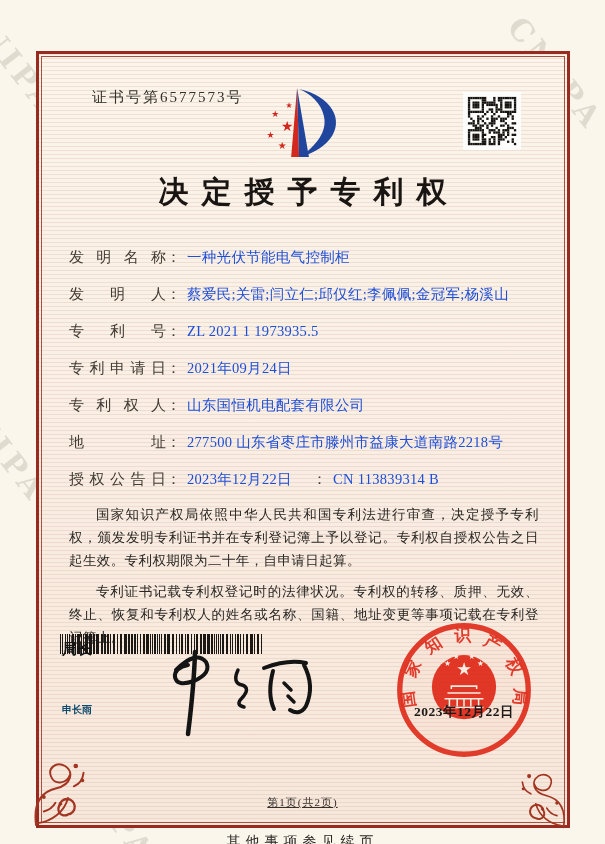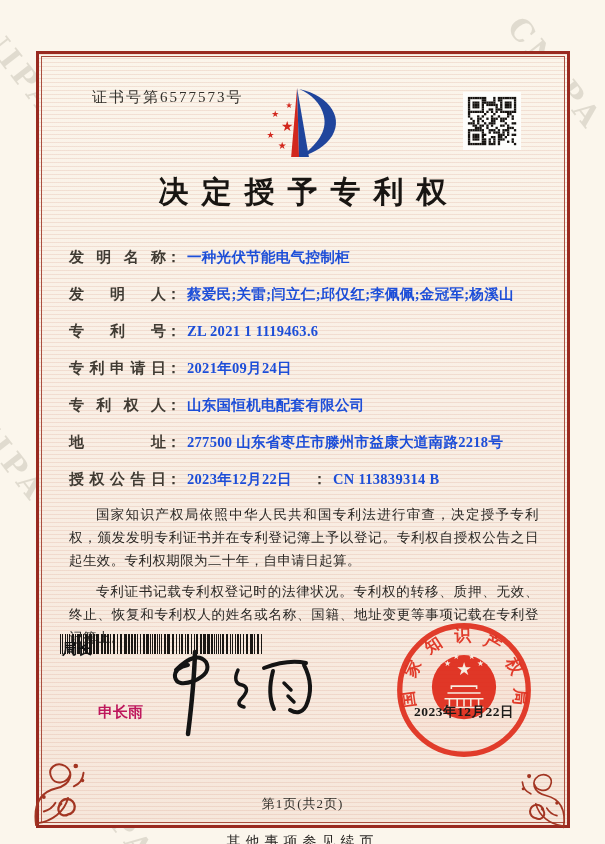--- a/index.html
+++ b/index.html
@@ -37,21 +37,21 @@
 
   .qr-box { left:463px; top:92px; width:58px; height:58px; background:#fdfdfb; padding:3px; }
 
   .title {
     left:0; right:0; top:172px; text-align:center;
     font-size:30px; font-weight:bold; letter-spacing:13px; text-indent:13px;
     color:#181512;
   }
 
   .fields { left:69px; top:246px; width:474px; }
-  .frow { display:flex; align-items:center; line-height:22px; margin-bottom:15px; position:relative;font-weight:bold; }
+  .frow { display:flex; align-items:center; line-height:22px; margin-bottom:15px; position:relative; }
   .lbl {
     display:inline-block; width:97px; flex:0 0 97px;
     font-size:15px; color:#403b33;
     text-align:justify; text-align-last:justify; text-justify:inter-character;
   }
   .colon { font-size:15px; color:#403b33; margin-right:6px; }
   .fval { font-size:14.5px; color:#1d4ed8; letter-spacing:0.3px; }
   .fgroup2 { position:absolute; left:243px; top:0; display:flex; align-items:baseline; }
   .fgroup2 .lbl { width:95px; flex:0 0 95px; }
 
@@ -59,34 +59,34 @@
   .paras p {
     font-size:13.5px; line-height:1.72; text-align:justify;
     text-indent:2em; color:#2a2724; letter-spacing:0.4px; margin-bottom:7px;
   }
 
   .barcode { left:60px; top:634px; width:206px; height:20px; }
 
   .sig-title { left:62px; top:640px; font-family:"Liberation Sans","DejaVu Sans",sans-serif;
     font-weight:bold; font-size:15px; color:#141414; }
   .sig-name  { left:62px; top:703px; font-family:"Liberation Sans","DejaVu Sans",sans-serif;
-    font-weight:bold; font-size:15px; color:#be185d;margin-left:36px; }
+    font-weight:bold; font-size:10px; color:#0c4a6e; }
   .signature { left:146px; top:646px; width:178px; height:92px; }
 
   .seal { left:391px; top:617px; width:146px; height:146px; z-index:4; }
   .seal-date {
     left:399px; top:703px; width:130px; z-index:5; text-align:center;
     font-size:13.5px; font-weight:bold; color:#1c1b19; letter-spacing:0.5px;
   }
 
   .flourish { z-index:4; }
   .flourish.bl { left:30px; top:736px; width:78px; height:92px; }
   .flourish.br { left:498px; top:750px; width:74px; height:80px; transform:scaleX(-1); }
 
-  .page-no { left:0; right:0; top:795px; text-align:center; font-size:13px; color:#33302b; letter-spacing:1px; }
+  .page-no { left:0; right:0; top:795px; text-align:center; font-size:11px; color:#33302b; letter-spacing:1px;text-decoration:underline; }
   .cont-note { left:0; right:0; top:833px; text-align:center; font-size:14px; color:#2a2724; letter-spacing:5px; }
 </style>
 </head>
 <body>
 
 <div class="wm" style="left:-18px; top:-6px;">CNIPA</div>
 <div class="wm" style="left:392px; top:86px;">CNIPA</div>
 <div class="wm" style="left:528px; top:10px;">CNIPA</div>
 <div class="wm" style="left:280px; top:238px;">CNIPA</div>
 <div class="wm" style="left:-28px; top:382px;">CNIPA</div>
@@ -352,21 +352,21 @@
     <span class="fval">一种光伏节能电气控制柜</span>
   </div>
   <div class="frow">
     <span class="lbl">发明人</span>
       <span class="colon">：</span>
     <span class="fval">蔡爱民;关雷;闫立仁;邱仅红;李佩佩;金冠军;杨溪山</span>
   </div>
   <div class="frow">
     <span class="lbl">专利号</span>
       <span class="colon">：</span>
-    <span class="fval">ZL 2021 1 1119463.6</span>
+    <span class="fval">ZL 2021 1 1973935.5</span>
   </div>
   <div class="frow">
     <span class="lbl">专利申请日</span>
       <span class="colon">：</span>
     <span class="fval">2021年09月24日</span>
   </div>
   <div class="frow">
     <span class="lbl">专利权人</span>
       <span class="colon">：</span>
     <span class="fval">山东国恒机电配套有限公司</span>

